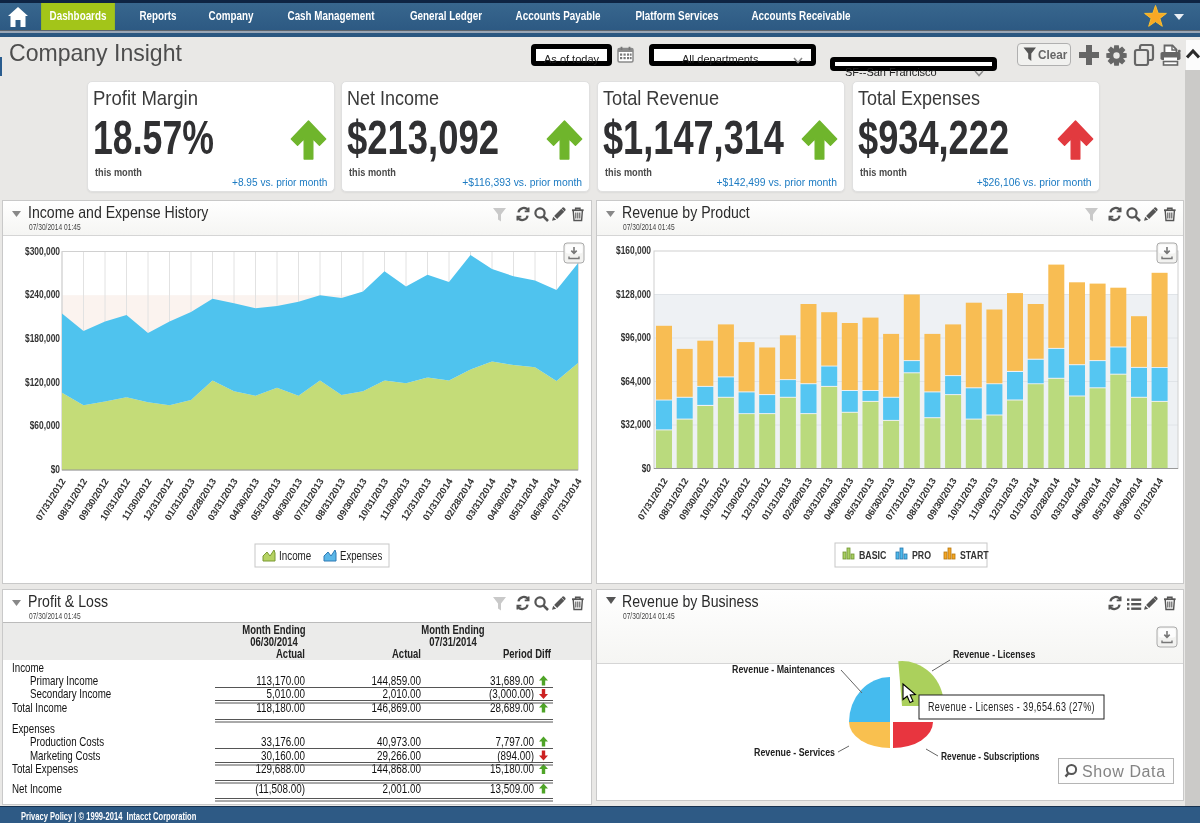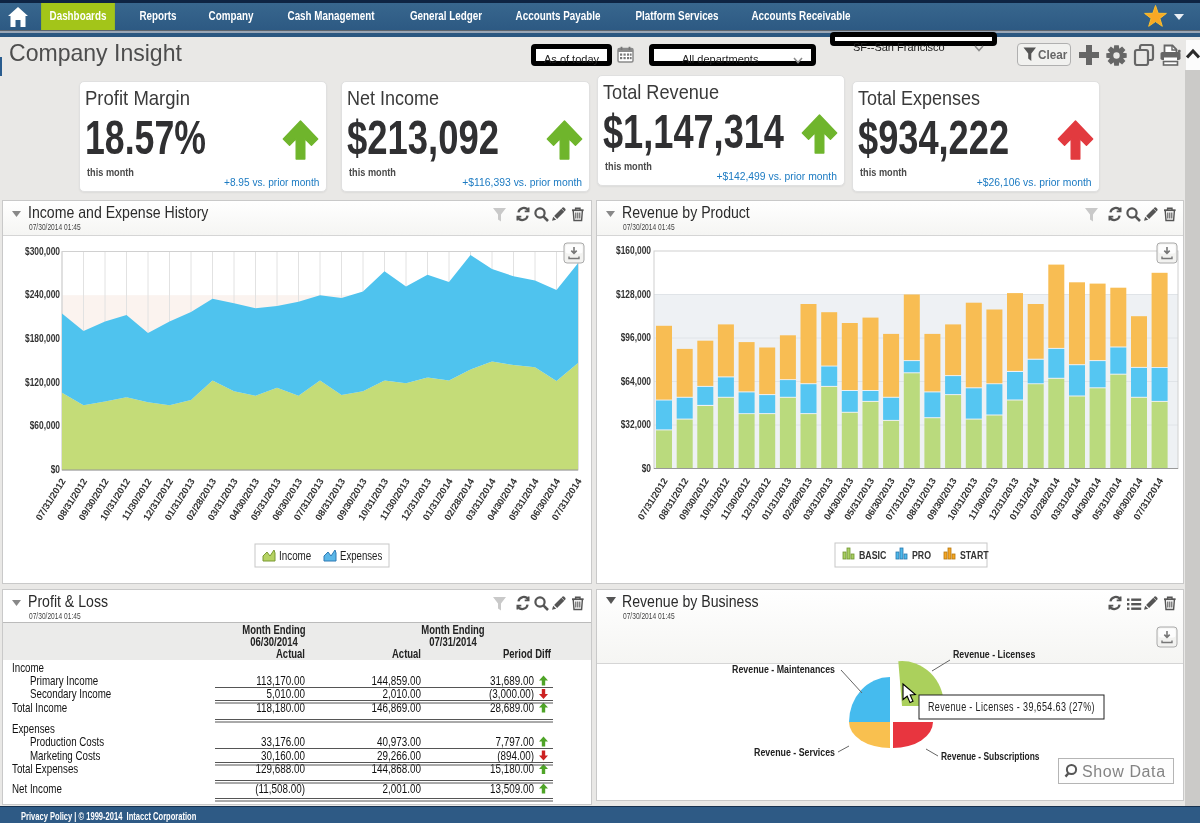--- a/index.html
+++ b/index.html
@@ -53,21 +53,21 @@
       <rect x="6.5" y="7.5" width="2.2" height="2.2"></rect>
       <rect x="10" y="7.5" width="2.2" height="2.2"></rect>
       <rect x="13" y="7.5" width="1.6" height="2.2"></rect>
       <rect x="3" y="11" width="2.2" height="2.2"></rect>
       <rect x="6.5" y="11" width="2.2" height="2.2"></rect>
       <rect x="10" y="11" width="2.2" height="2.2"></rect>
       <rect x="13" y="11" width="1.6" height="2.2"></rect>
     </g>
   </svg><div class="abs ctl" style="left:649px;top:44px;width:167px;height:22px;line-height:20px;padding-left:28px">All departments<svg class="chev" viewBox="0 0 10 10">
       <path d="M1 3 L5 7.5 L9 3" fill="none" stroke="#8a8a8a" stroke-width="1.5"></path>
-    </svg></div><div class="abs ctl" style="left:830px;top:32px;width:167px;height:14px;line-height:20px;padding-left:18px">SF--San Francisco<svg class="chev" viewBox="0 0 10 10">
+    </svg></div><div class="abs ctl" style="left:830px;top:57px;width:167px;height:14px;line-height:20px;padding-left:10px">SF--San Francisco<svg class="chev" viewBox="0 0 10 10">
       <path d="M1 3 L5 7.5 L9 3" fill="none" stroke="#8a8a8a" stroke-width="1.5"></path>
     </svg></div><div class="abs" style="left:1017px;top:43px;width:54px;height:23px;border:1px solid #b0b0b0;border-radius:4px;background:#f1f1ef"></div><svg class="abs" style="left:1023px;top:47px" width="14" height="15" viewBox="0 0 14 15">
     <path d="M0.5 0.5 H13 L8.3 6.5 V14 L5.2 11.5 V6.5 Z" fill="#555"></path>
   </svg><div class="abs" style="left:1038px;top:44px;width:34px;height:22px;line-height:22px;font-size:13px;font-weight:bold;color:#666;transform:scaleX(0.9);transform-origin:left center">Clear</div><svg class="abs" style="left:1078px;top:44px" width="22" height="22" viewBox="0 0 22 22">
     <path d="M8 1 H14 V8 H21 V14 H14 V21 H8 V14 H1 V8 H8 Z" fill="#666"></path>
   </svg><svg class="abs" style="left:1105px;top:44px" width="23" height="23" viewBox="0 0 23 23">
     <polygon points="17.7,8.7 21.7,9.2 21.7,13.8 17.7,14.3 17.9,13.9 20.4,17.1 17.1,20.4 13.9,17.9 14.3,17.7 13.8,21.7 9.2,21.7 8.7,17.7 9.1,17.9 5.9,20.4 2.6,17.1 5.1,13.9 5.3,14.3 1.3,13.8 1.3,9.2 5.3,8.7 5.1,9.1 2.6,5.9 5.9,2.6 9.1,5.1 8.7,5.3 9.2,1.3 13.8,1.3 14.3,5.3 13.9,5.1 17.1,2.6 20.4,5.9 17.9,9.1" fill="#666"></polygon>
     <circle cx="11.5" cy="11.5" r="7" fill="#666"></circle>
     <circle cx="11.5" cy="11.5" r="3.2" fill="#e9e8e6"></circle>
   </svg><svg class="abs" style="left:1133px;top:44px" width="22" height="22" viewBox="0 0 22 22">
@@ -76,37 +76,37 @@
   </svg><svg class="abs" style="left:1159px;top:44px" width="23" height="23" viewBox="0 0 23 23">
     <path d="M5.5 8 V1.5 H13.5 L17.5 5.5 V8" fill="#fff" stroke="#666" stroke-width="1.8"></path>
     <path d="M13 1.5 V6 H17.5" fill="none" stroke="#666" stroke-width="1.4"></path>
     <rect x="1.5" y="8" width="20" height="8" rx="1.8" fill="#666"></rect>
     <rect x="19" y="5.8" width="2.6" height="3" rx="1" fill="#666"></rect>
     <rect x="5" y="13.5" width="13" height="4" fill="#fff"></rect>
     <rect x="4.5" y="17.5" width="14" height="3.5" fill="#fff" stroke="#666" stroke-width="1.6"></rect>
   </svg><div class="abs" style="left:1186px;top:40px;width:14px;height:30px;background:#fcfcfc"></div><svg class="abs" style="left:1186px;top:46px" width="14" height="16" viewBox="0 0 14 16">
     <path d="M1 11.5 L7 5 L13 11.5" fill="none" stroke="#2b2b2b" stroke-width="3"></path>
   </svg>
-<div class="abs card" style="left:79px;top:81px;width:248px;height:111px">
+<div class="abs card" style="left:87px;top:81px;width:248px;height:111px">
     <div class="abs" style="left:5px;top:4px;font-size:21px;color:#3a3a3a;white-space:nowrap;transform:scaleX(0.882);transform-origin:left top">Profit Margin</div>
     <div class="abs" style="left:5px;top:31px;font-size:49px;line-height:49px;font-weight:bold;color:#303032;white-space:nowrap;transform:scaleX(0.728);transform-origin:left top">18.57%</div>
     <div class="abs" style="left:7px;top:84px;font-size:10.5px;font-weight:bold;color:#4a4a4a;white-space:nowrap;transform:scaleX(0.875);transform-origin:left top">this month</div>
     <div class="abs" style="right:7px;top:94px;font-size:11.5px;color:#1b7ac2;white-space:nowrap;transform:scaleX(0.88);transform-origin:right top">+8.95 vs. prior month</div>
     <svg class="abs" style="left:202px;top:38px" width="37" height="40" viewBox="0 0 38 42">
       <path d="M19 1 L37 20 L30.5 26.5 L23.5 19.5 L23.5 41 L14.5 41 L14.5 19.5 L7.5 26.5 L1 20 Z" fill="#6fb52c" stroke="#6fb52c" stroke-width="1.5" stroke-linejoin="round"></path>
     </svg>
   </div><div class="abs card" style="left:341px;top:81px;width:249px;height:111px">
     <div class="abs" style="left:5px;top:4px;font-size:21px;color:#3a3a3a;white-space:nowrap;transform:scaleX(0.857);transform-origin:left top">Net Income</div>
     <div class="abs" style="left:5px;top:31px;font-size:49px;line-height:49px;font-weight:bold;color:#303032;white-space:nowrap;transform:scaleX(0.744);transform-origin:left top">$213,092</div>
     <div class="abs" style="left:7px;top:84px;font-size:10.5px;font-weight:bold;color:#4a4a4a;white-space:nowrap;transform:scaleX(0.875);transform-origin:left top">this month</div>
     <div class="abs" style="right:7px;top:94px;font-size:11.5px;color:#1b7ac2;white-space:nowrap;transform:scaleX(0.9);transform-origin:right top">+$116,393 vs. prior month</div>
     <svg class="abs" style="left:204px;top:38px" width="37" height="40" viewBox="0 0 38 42">
       <path d="M19 1 L37 20 L30.5 26.5 L23.5 19.5 L23.5 41 L14.5 41 L14.5 19.5 L7.5 26.5 L1 20 Z" fill="#6fb52c" stroke="#6fb52c" stroke-width="1.5" stroke-linejoin="round"></path>
     </svg>
-  </div><div class="abs card" style="left:597px;top:75px;width:248px;height:111px">
+  </div><div class="abs card" style="left:597px;top:81px;width:248px;height:111px">
     <div class="abs" style="left:5px;top:4px;font-size:21px;color:#3a3a3a;white-space:nowrap;transform:scaleX(0.864);transform-origin:left top">Total Revenue</div>
     <div class="abs" style="left:5px;top:31px;font-size:49px;line-height:49px;font-weight:bold;color:#303032;white-space:nowrap;transform:scaleX(0.738);transform-origin:left top">$1,147,314</div>
     <div class="abs" style="left:7px;top:84px;font-size:10.5px;font-weight:bold;color:#4a4a4a;white-space:nowrap;transform:scaleX(0.875);transform-origin:left top">this month</div>
     <div class="abs" style="right:7px;top:94px;font-size:11.5px;color:#1b7ac2;white-space:nowrap;transform:scaleX(0.9);transform-origin:right top">+$142,499 vs. prior month</div>
     <svg class="abs" style="left:203px;top:38px" width="37" height="40" viewBox="0 0 38 42">
       <path d="M19 1 L37 20 L30.5 26.5 L23.5 19.5 L23.5 41 L14.5 41 L14.5 19.5 L7.5 26.5 L1 20 Z" fill="#6fb52c" stroke="#6fb52c" stroke-width="1.5" stroke-linejoin="round"></path>
     </svg>
   </div><div class="abs card" style="left:852px;top:81px;width:248px;height:111px">
     <div class="abs" style="left:5px;top:4px;font-size:21px;color:#3a3a3a;white-space:nowrap;transform:scaleX(0.857);transform-origin:left top">Total Expenses</div>
     <div class="abs" style="left:5px;top:31px;font-size:49px;line-height:49px;font-weight:bold;color:#303032;white-space:nowrap;transform:scaleX(0.739);transform-origin:left top">$934,222</div>

